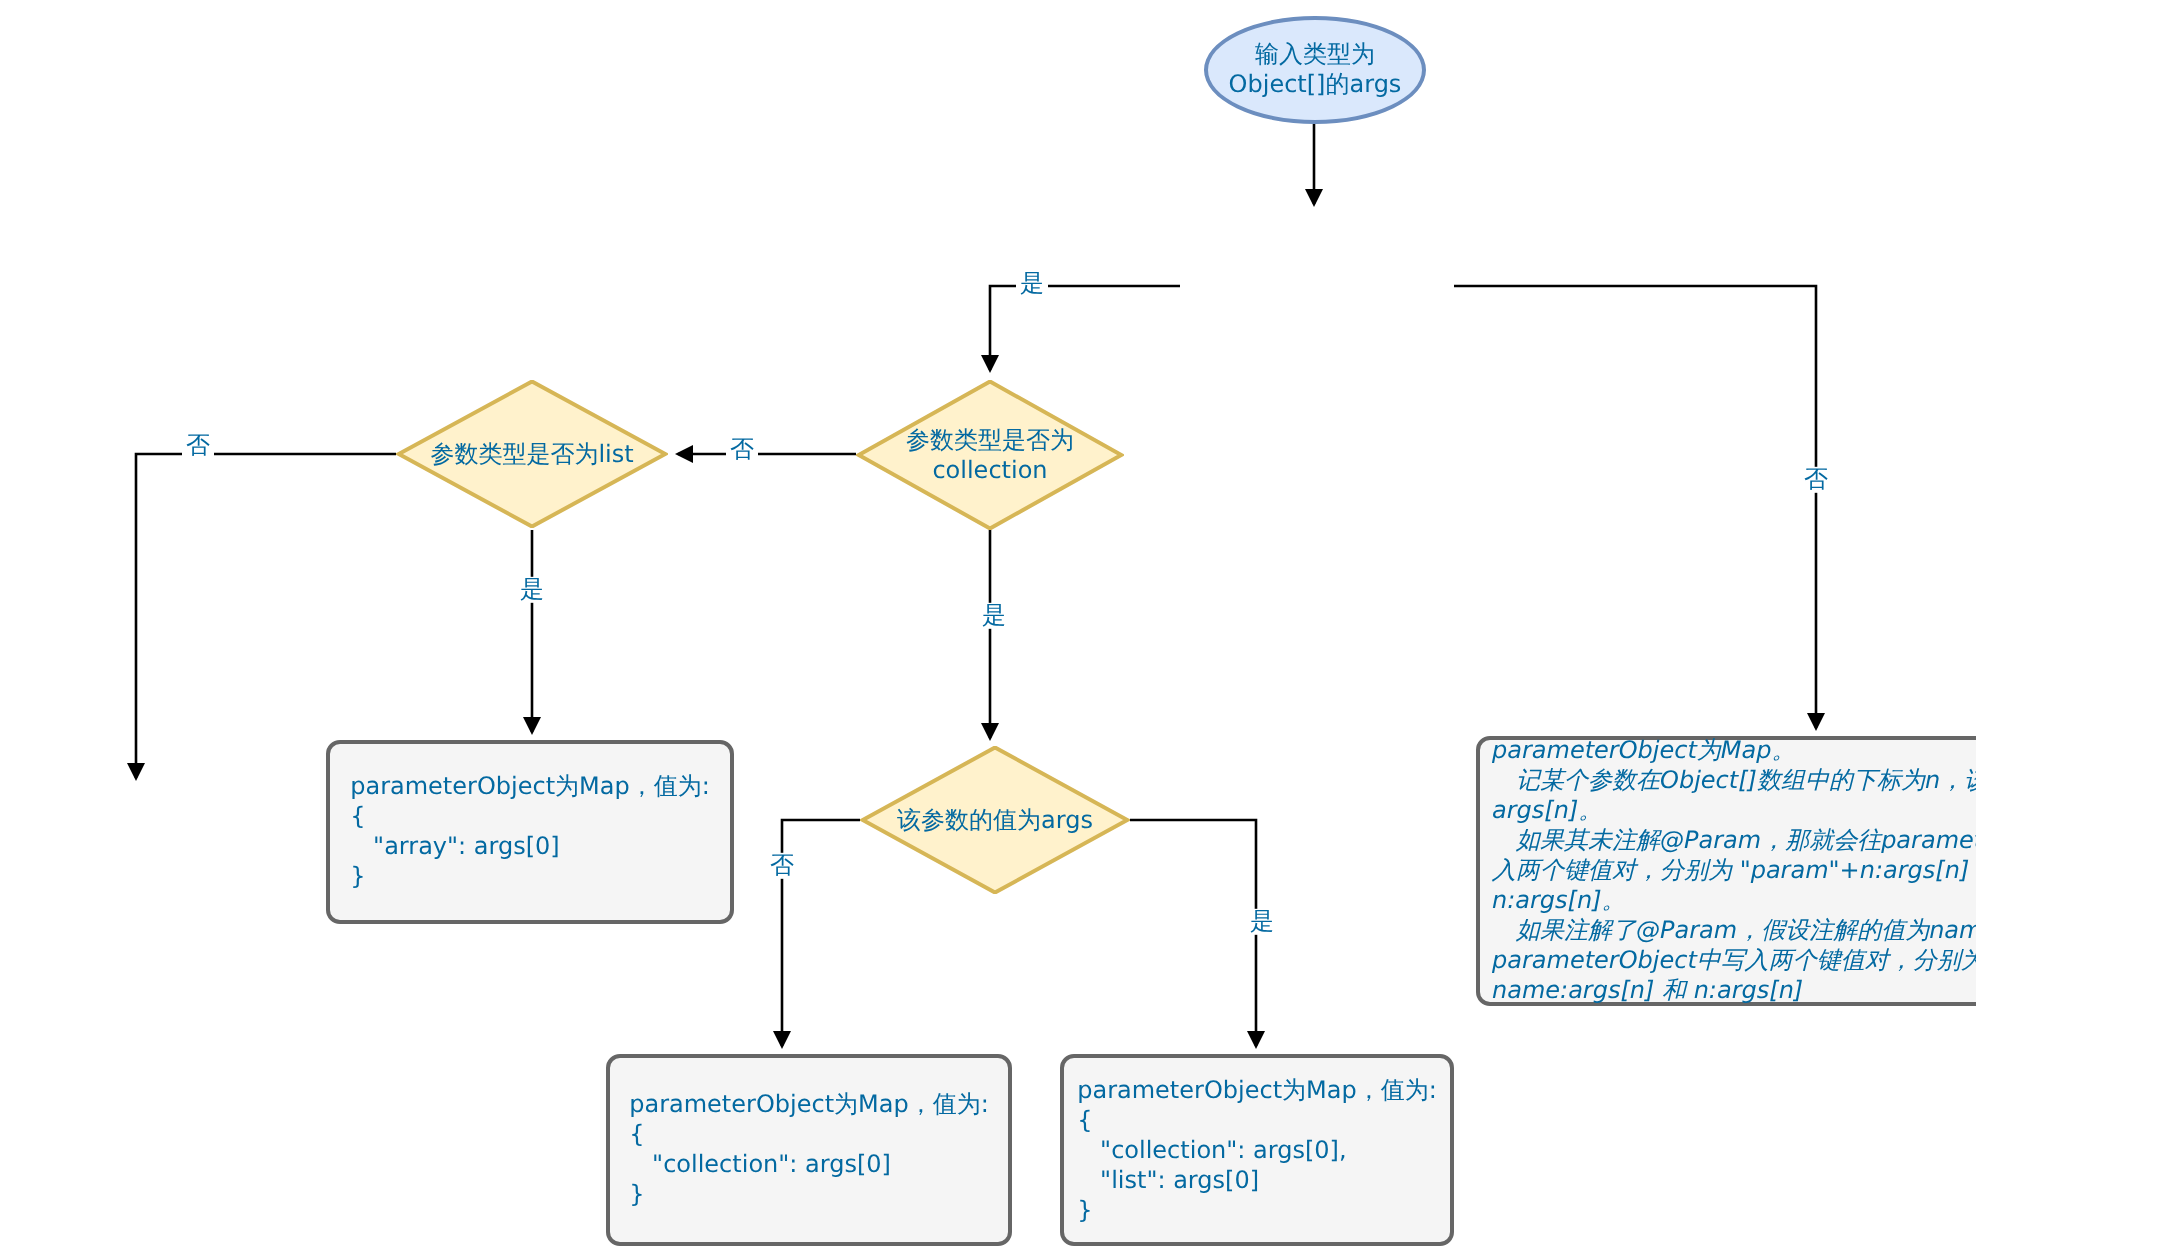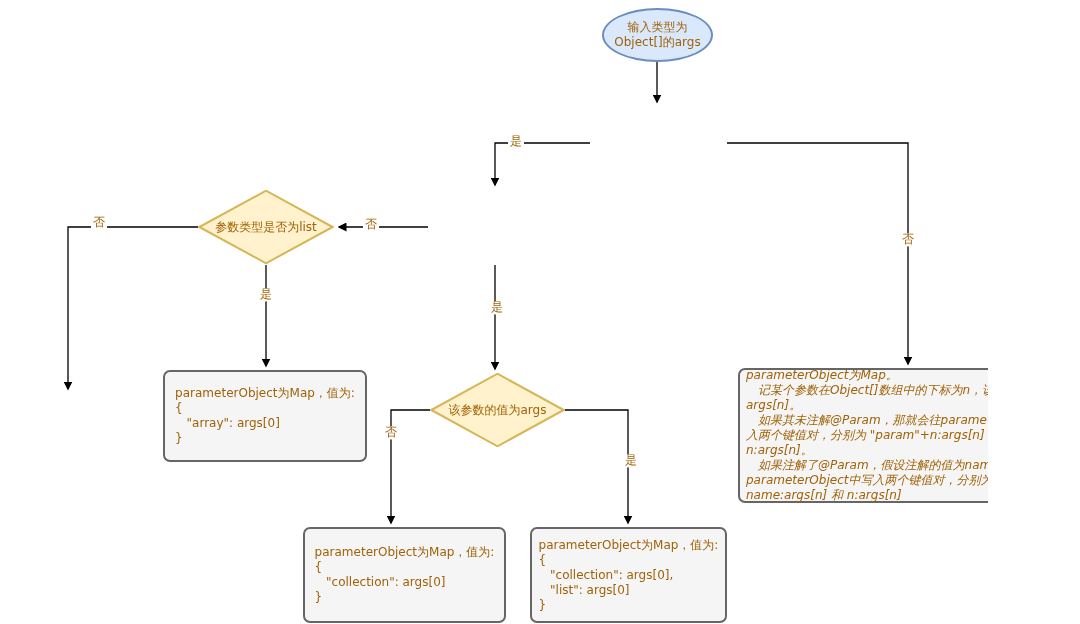--- a/index.html
+++ b/index.html
@@ -1,19 +1,19 @@
 <!DOCTYPE html>
 <html><head>
 <meta charset="utf-8">
 <style>
   html,body { margin:0; padding:0; background:#ffffff; }
   #canvas {
     position:relative; width:988px; height:624px; overflow:hidden;
     font-family:"DejaVu Sans","Liberation Sans",sans-serif;
-    color:#a16207; background:#ffffff;
+    color:#0369a1; background:#ffffff;
   }
   svg.edges { position:absolute; left:0; top:0; z-index:0; }
   .node { position:absolute; z-index:1; display:flex; align-items:center; justify-content:center;
           font-size:12px; line-height:1.25; text-align:center; box-sizing:border-box; }
   .node .label { white-space:pre-line; position:relative; z-index:1; }
   .ellipse { background:#dae8fc; border:2px solid #6c8ebf; border-radius:50%; }
   .diamond { background:transparent; }
   .diamond svg.shape { position:absolute; left:0; top:0; width:100%; height:100%; }
   .notebox { background:#f5f5f5; border:2px solid #666666; border-radius:7px;
              text-align:left; padding:2px 6px; }
@@ -44,20 +44,27 @@
       <path d="M565,410 L628,410 L628,523" marker-end="url(#arrow)"></path>
     </g>
   </svg>
 
   <div class="node ellipse" style="left:602px;top:8px;width:111px;height:54px;">
     <div class="label">输入类型为
 Object[]的args</div>
   </div>
 
 
+  <div class="node diamond" style="left:428px;top:190px;width:134px;height:75px;">
+    <svg class="shape" viewBox="0 0 100 100" preserveAspectRatio="none">
+      <polygon points="50,1 99,50 50,99 1,50" fill="#fff2cc" stroke="#d6b656" stroke-width="2" vector-effect="non-scaling-stroke"></polygon>
+    </svg>
+    <div class="label">参数类型是否为
+collection</div>
+  </div>
 
   <div class="node diamond" style="left:198px;top:190px;width:136px;height:74px;">
     <svg class="shape" viewBox="0 0 100 100" preserveAspectRatio="none">
       <polygon points="50,1 99,50 50,99 1,50" fill="#fff2cc" stroke="#d6b656" stroke-width="2" vector-effect="non-scaling-stroke"></polygon>
     </svg>
     <div class="label">参数类型是否为list</div>
   </div>
 
   <div class="node diamond" style="left:430px;top:373px;width:135px;height:74px;">
     <svg class="shape" viewBox="0 0 100 100" preserveAspectRatio="none">

